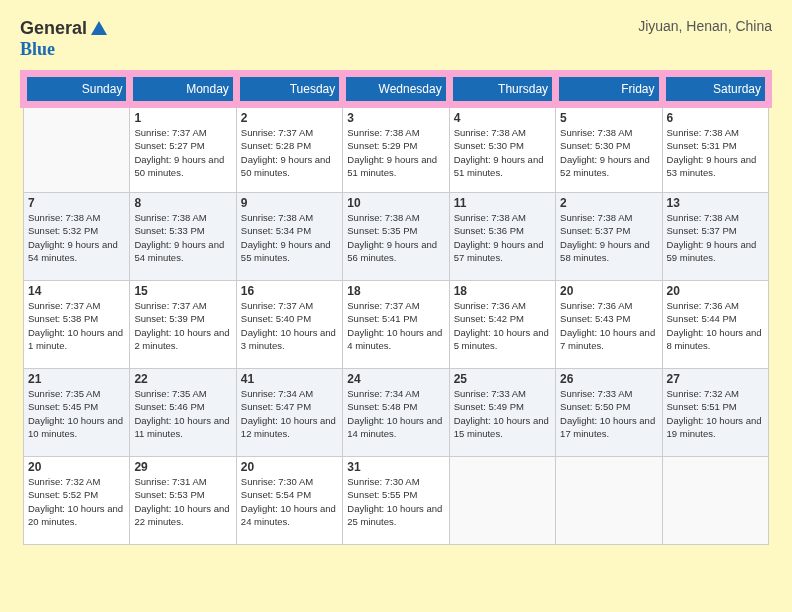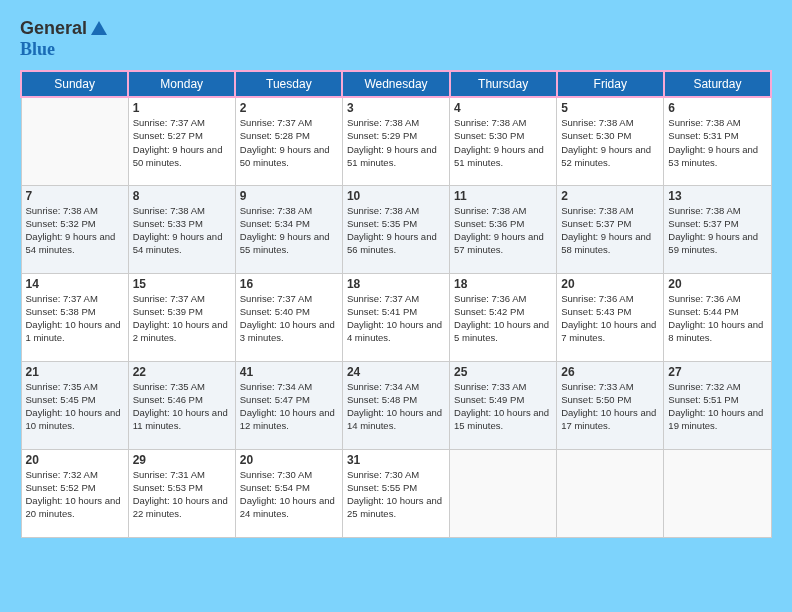--- a/index.html
+++ b/index.html
@@ -7,21 +7,21 @@
       font-family: Arial, sans-serif;
       background: #fff;
       width: 792px;
       height: 612px;
       overflow: hidden;
     }
     .page {
       width: 792px;
       height: 612px;
       padding: 18px 20px 14px 20px;
-      background: #7dd3fc;
+      background: #fef9c3;
     }
     .header {
       display: flex;
       justify-content: space-between;
       align-items: flex-start;
       margin-bottom: 10px;
     }
     .logo {
       display: flex;
       flex-direction: column;
@@ -62,23 +62,23 @@
     .calendar {
       width: 100%;
       border-collapse: collapse;
       table-layout: fixed;
     }
     .calendar th {
       background: #1a6bb5;
       color: #fff;
       padding: 5px 4px;
       font-size: 12px;
-      text-align: center;
+      text-align: right;
       font-weight: normal;
-      border: 2px solid #f9a8d4;
+      border: 7px solid #f9a8d4;
     }
     .calendar td {
       border: 1px solid #ccc;
       vertical-align: top;
       padding: 3px 4px;
       font-size: 10px;
       color: #333;
       background: #fff;
       height: 88px;
     }
@@ -109,20 +109,21 @@
     <div class="logo">
       <div class="logo-text">
         <span class="logo-general">General</span>
         <svg class="logo-icon" viewBox="0 0 20 20">
           <polygon points="10,2 18,16 2,16" fill="#1a6bb5"></polygon>
         </svg>
       </div>
       <span class="logo-blue">Blue</span>
     </div>
     <div class="title-section">
+      <div class="subtitle">Jiyuan, Henan, China</div>
     </div>
   </div>
 
   <table class="calendar">
     <thead>
       <tr>
         <th>Sunday</th>
         <th>Monday</th>
         <th>Tuesday</th>
         <th>Wednesday</th>

